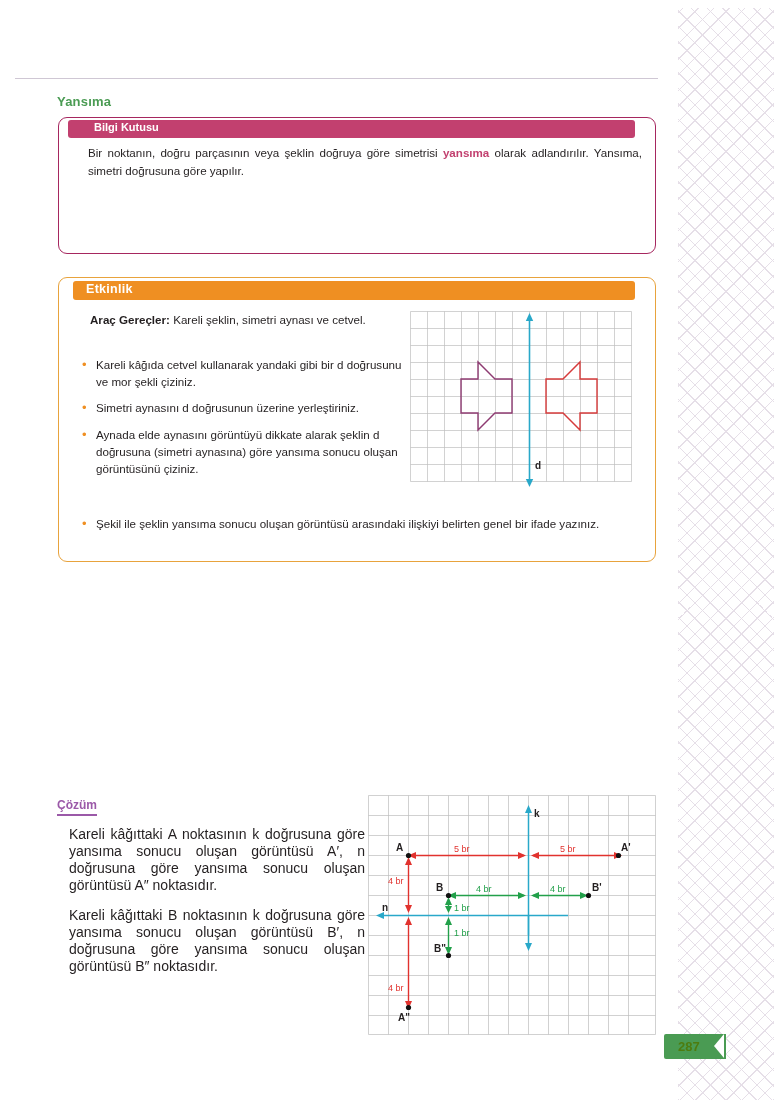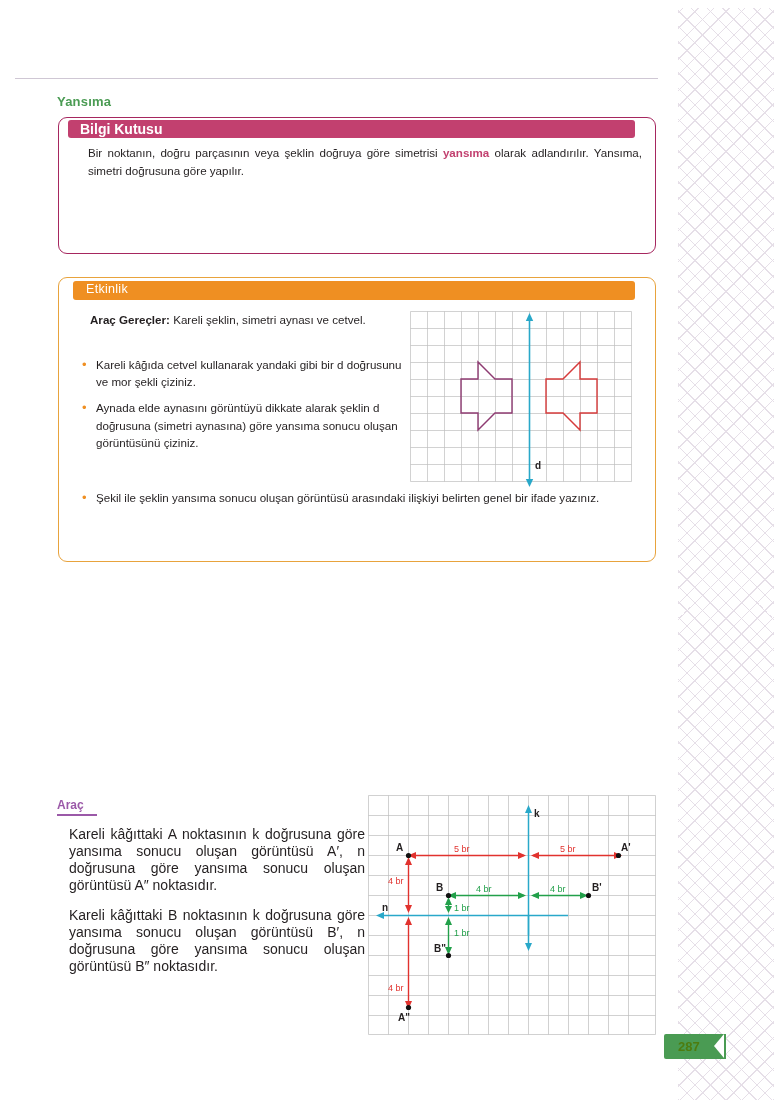--- a/index.html
+++ b/index.html
@@ -73,23 +73,23 @@
     position: absolute;
     left: 68px;
     top: 120px;
     width: 567px;
     height: 18px;
     background: #c2406f;
     border-radius: 3px;
   }
   .info-tab-label {
     position: absolute;
-    left: 80px;
+    left: 94px;
     top: 121px;
-    font-size: 14px;
+    font-size: 11px;
     font-weight: bold;
     color: #ffffff;
   }
   .info-body {
     position: absolute;
     left: 72px;
     top: 144px;
     width: 570px;
     font-size: 11.6px;
     line-height: 17.5px;
@@ -118,21 +118,21 @@
     width: 562px;
     height: 19px;
     background: #ef8f22;
     border-radius: 3px;
   }
   .act-tab-label {
     position: absolute;
     left: 86px;
     top: 282px;
     font-size: 12.5px;
-    font-weight: normal;
+    font-weight: bold;
     color: #ffffff;
     letter-spacing: .3px;
   }
   .act-intro {
     position: absolute;
     left: 90px;
     top: 311px;
     width: 300px;
     font-size: 11.6px;
     line-height: 17px;
@@ -260,20 +260,21 @@
 <div class="act-box"></div>
 <div class="act-tab"></div>
 <div class="act-tab-label">Etkinlik</div>
 
 <div class="act-intro">
   <b>Araç Gereçler:</b><span> Kareli şeklin, simetri aynası ve cetvel.</span>
 </div>
 
 <div class="bullets">
   <div class="bullet narrow">Kareli kâğıda cetvel kullanarak yandaki gibi bir d doğrusunu ve mor şekli çiziniz.</div>
+  <div class="bullet narrow">Simetri aynasını d doğrusunun üzerine yerleştiriniz.</div>
   <div class="bullet narrow">Aynada elde aynasını görüntüyü dikkate alarak şeklin d doğrusuna (simetri aynasına) göre yansıma sonucu oluşan görüntüsünü çiziniz.</div>
   <div class="bullet wide">Şekil ile şeklin yansıma sonucu oluşan görüntüsü arasındaki ilişkiyi belirten genel bir ifade yazınız.</div>
 </div>
 
 <div class="act-fig">
   <svg width="222" height="183" viewBox="0 0 222 183">
     <g stroke="#bfbfbf" stroke-width="0.7">
       <line x1="0.5" y1="0.5" x2="221.5" y2="0.5"></line>
       <line x1="0.5" y1="17.5" x2="221.5" y2="17.5"></line>
       <line x1="0.5" y1="34.5" x2="221.5" y2="34.5"></line>
@@ -311,21 +312,21 @@
       <path d="M 51,68 L 68,68 L 68,51 L 85,68 L 102,68 L 102,102 L 85,102 L 68,119 L 68,102 L 51,102 Z"></path>
     </g>
 
     <g fill="none" stroke="#d63b3b" stroke-width="1.4">
       <path d="M 187,68 L 170,68 L 170,51 L 153,68 L 136,68 L 136,102 L 153,102 L 170,119 L 170,102 L 187,102 Z"></path>
     </g>
     <text x="125" y="158" font-family="Liberation Sans, sans-serif" font-size="10" font-weight="bold" fill="#231f20">d</text>
   </svg>
 </div>
 
-<div class="cozum-label">Araç</div>
+<div class="cozum-label">Çözüm</div>
 <div class="cozum-underline"></div>
 <div class="cozum-text">
   <p>Kareli kâğıttaki A noktasının k doğrusuna göre yansıma sonucu oluşan görüntüsü A′, n doğrusuna göre yansıma sonucu oluşan görüntüsü A″ noktasıdır.</p>
   <p>Kareli kâğıttaki B noktasının k doğrusuna göre yansıma sonucu oluşan görüntüsü B′, n doğrusuna göre yansıma sonucu oluşan görüntüsü B″ noktasıdır.</p>
 </div>
 
 <div class="sol-fig">
   <svg width="288" height="240" viewBox="0 0 288 240">
     <g stroke="#bdbdbd" stroke-width="0.7">
       <line x1="0.5" y1="0.5" x2="287.5" y2="0.5"></line>

